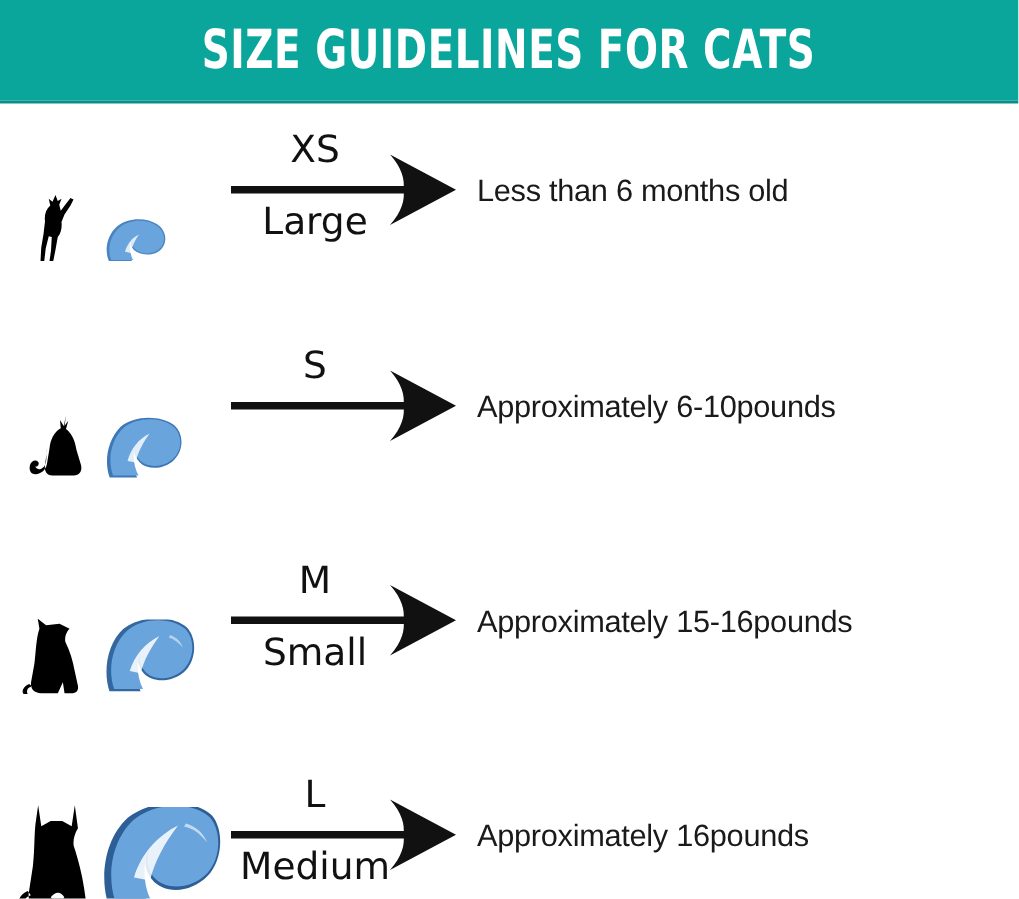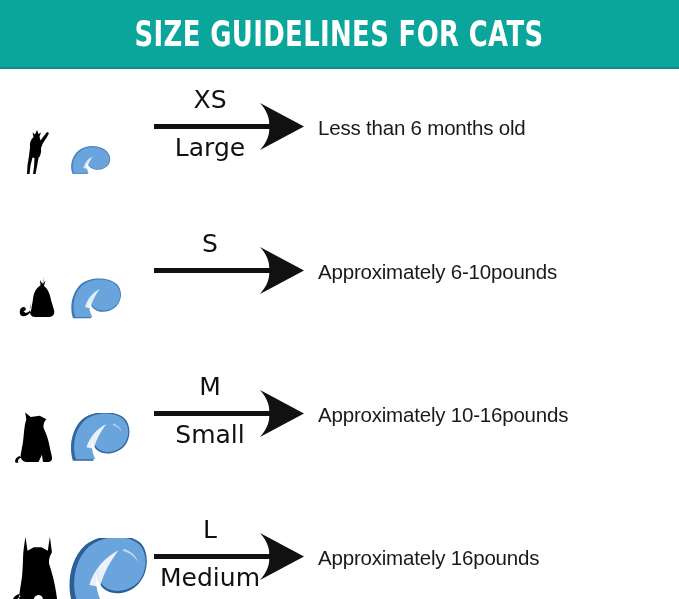--- a/index.html
+++ b/index.html
@@ -222,21 +222,21 @@
     <div class="arrow-cell">
       <svg class="arrow-svg" width="160" height="110" viewBox="0 0 160 110">
         <rect x="2" y="51" width="118" height="5" fill="#111111"></rect>
         <path fill="#111111" d="M108 30 L152 53.5 L108 77 C116 68 118 60 117 53.5 C118 47 116 39 108 30 Z"></path>
       </svg>
       <div class="size-code">M</div>
       <div class="size-word">Small</div>
     </div>
 
     <div class="desc-cell">
-      <div class="desc-text">Approximately 10-16pounds</div>
+      <div class="desc-text">Approximately 15-16pounds</div>
     </div>
   </div>
 
   <div class="row row-4">
 
     <div class="cat-cell">
       <svg class="cat-svg" width="56" height="74" viewBox="0 0 80 106">
         <path fill="#000000" d="M22 4 L25 24 L34 19 L45 19 L54 24 L57 4 L60 26 C57 31 55 37 56 43 C60 55 64 70 66 84 L68 98 C69 102 66 104 61 104 L28 104 C18 104 12 98 13 88 L17 62 C19 44 18 30 20 18 Z M12 86 C5 89 1 96 4 102 L10 102 C7 97 9 92 15 90 Z"></path>
         <path fill="#ffffff" d="M34 92 C38 86 44 86 47 92 C44 97 38 97 34 92 Z"></path>
       </svg>

